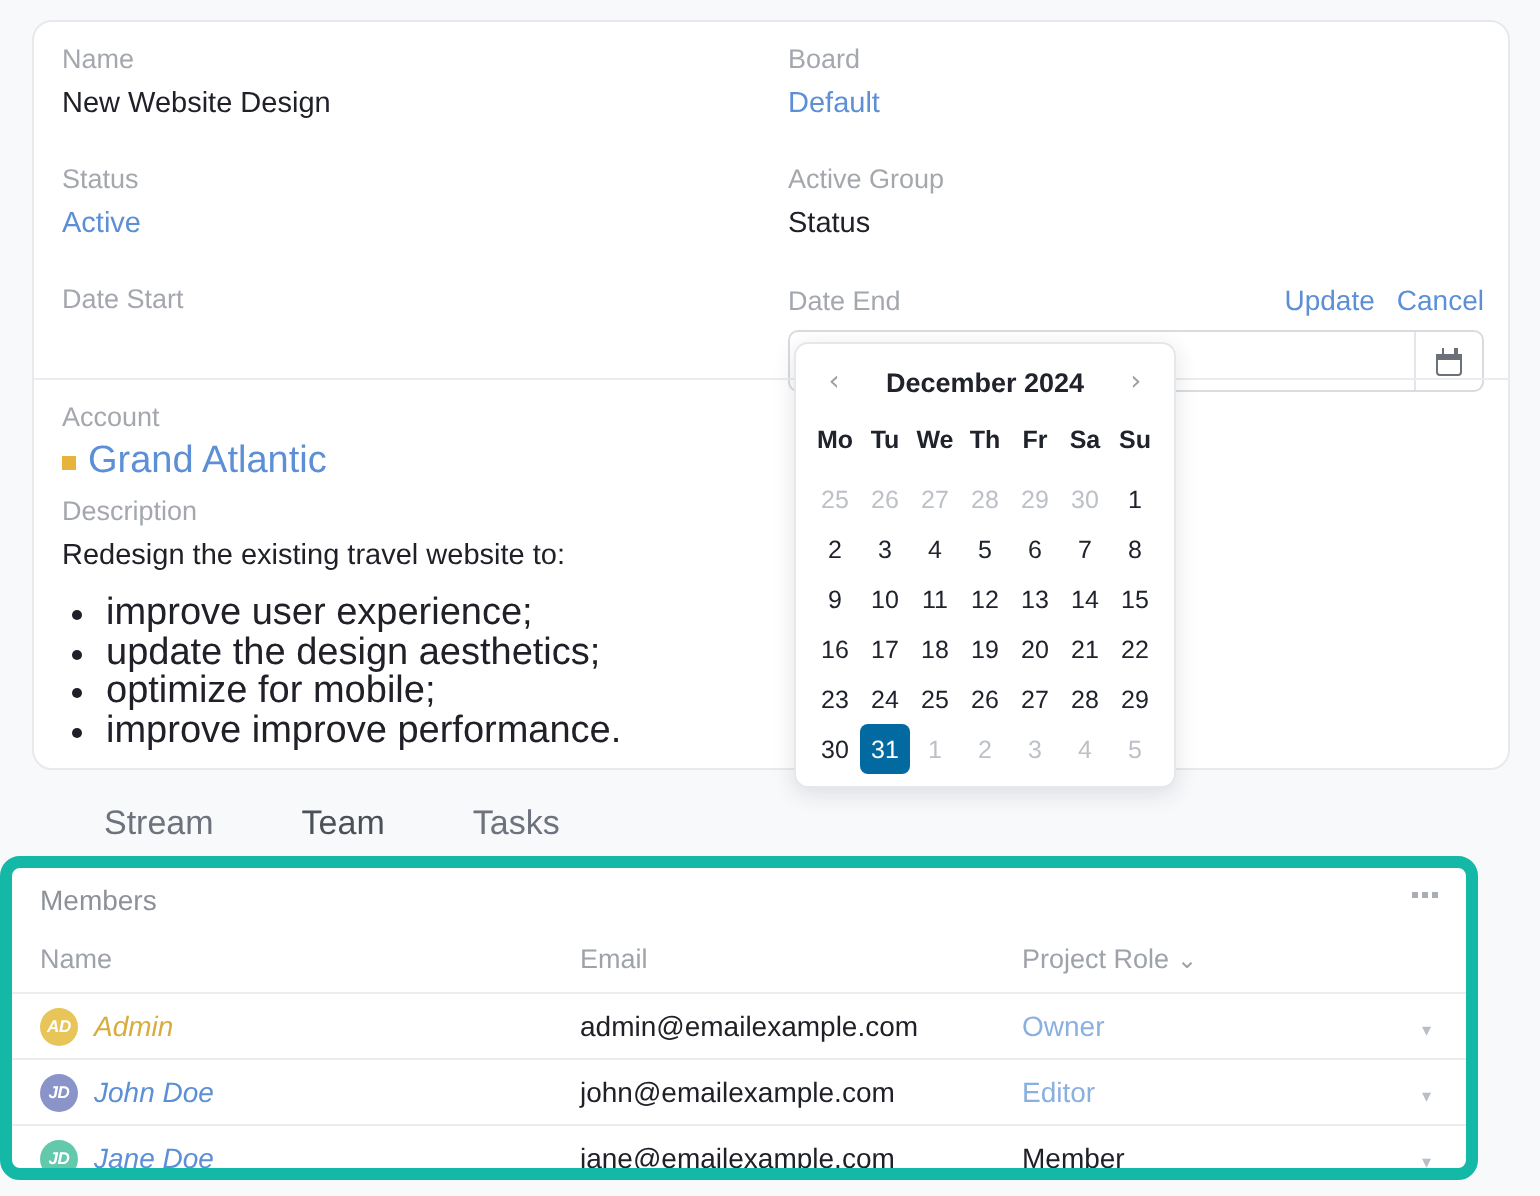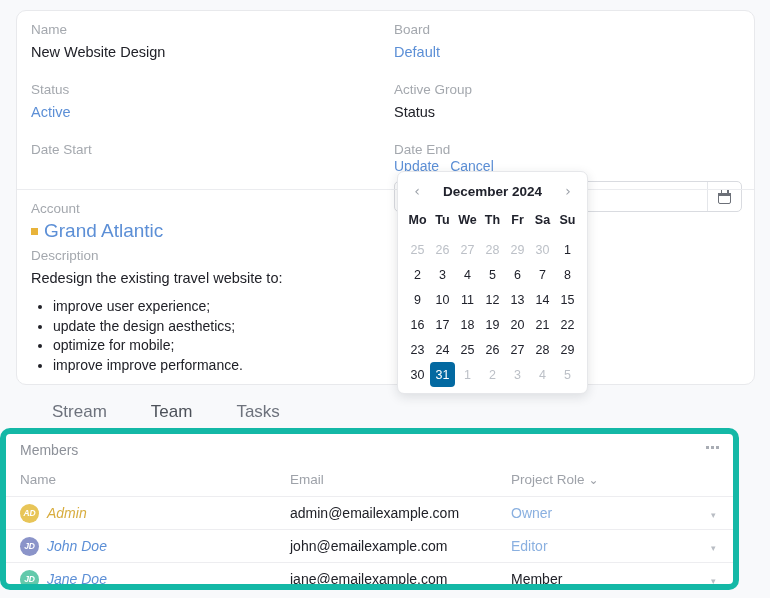--- a/index.html
+++ b/index.html
@@ -33,21 +33,21 @@
   }
   .field-value.link { color: #5c8fd6; }
 
   .col-left  { position: absolute; left: 14px;  top: 11px; width: 360px; }
   .col-right { position: absolute; left: 377px; top: 11px; width: 348px; }
 
   .field-block { margin-bottom: 21px; }
 
   
   .dateend-head {
-    display: flex; align-items: baseline; justify-content: space-between; flex-direction: column;
+    display: flex; align-items: baseline; justify-content: space-between;
   }
   .actions { display: flex; gap: 11px; }
   .action-link {
     color: #5c8fd6; font-size: 14px; line-height: 17px;
     cursor: pointer; text-decoration: none;
   }
 
   .date-input-wrap {
     position: relative; margin-top: 6px;
     height: 31px; width: 348px;
@@ -92,21 +92,21 @@
   }
 
   .lower-sec { position: absolute; left: 14px; top: 190px; width: 400px; }
   .account-row { display: flex; align-items: center; gap: 6px; margin-top: 5px; }
   .acct-square { width: 7px; height: 7px; background: #e8b33a; }
   .acct-name { color: #5c8fd6; font-size: 19px; line-height: 18px; }
 
   .desc-text { color: #202128; font-size: 14.5px; line-height: 19px; margin-top: 5px; }
   .desc-list { margin: 9px 0 0 22px; }
   .desc-list li {
-    color: #202128; font-size: 14px; line-height: 19.5px;
+    color: #202128; font-size: 19px; line-height: 19.5px;
     margin-bottom: 0px; padding-bottom: 0px;
   }
   .desc-list li + li { margin-top: 0px; }
 
   
   .datepicker {
     position: absolute; left: 397px; top: 171px;
     width: 191px; height: 223px;
     background: #ffffff;
     border: 1px solid #e6e7ea;

